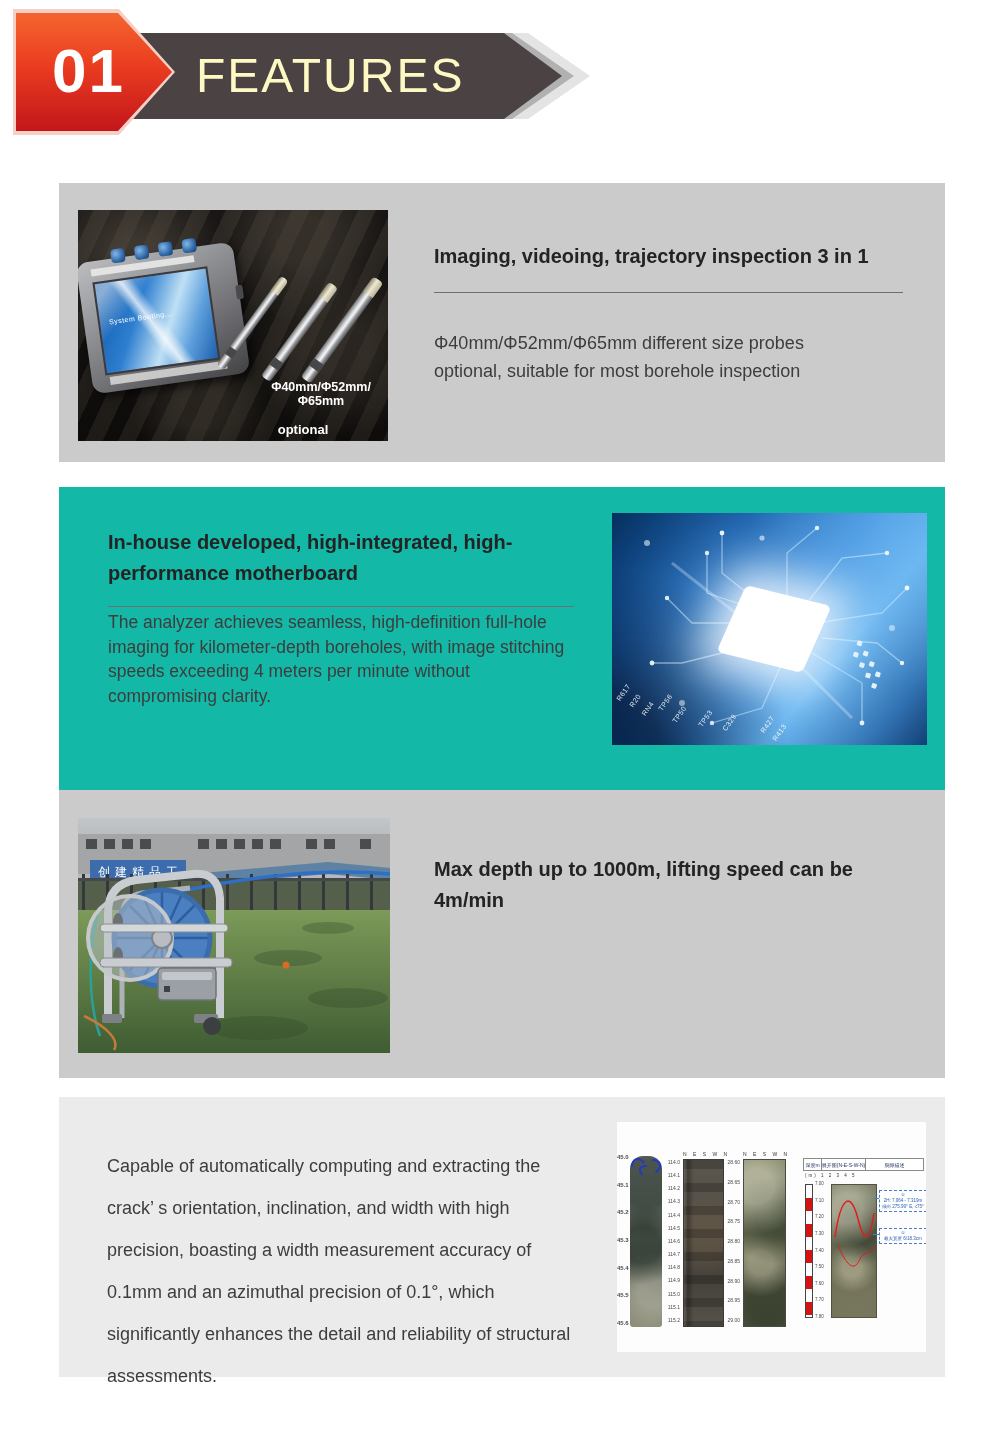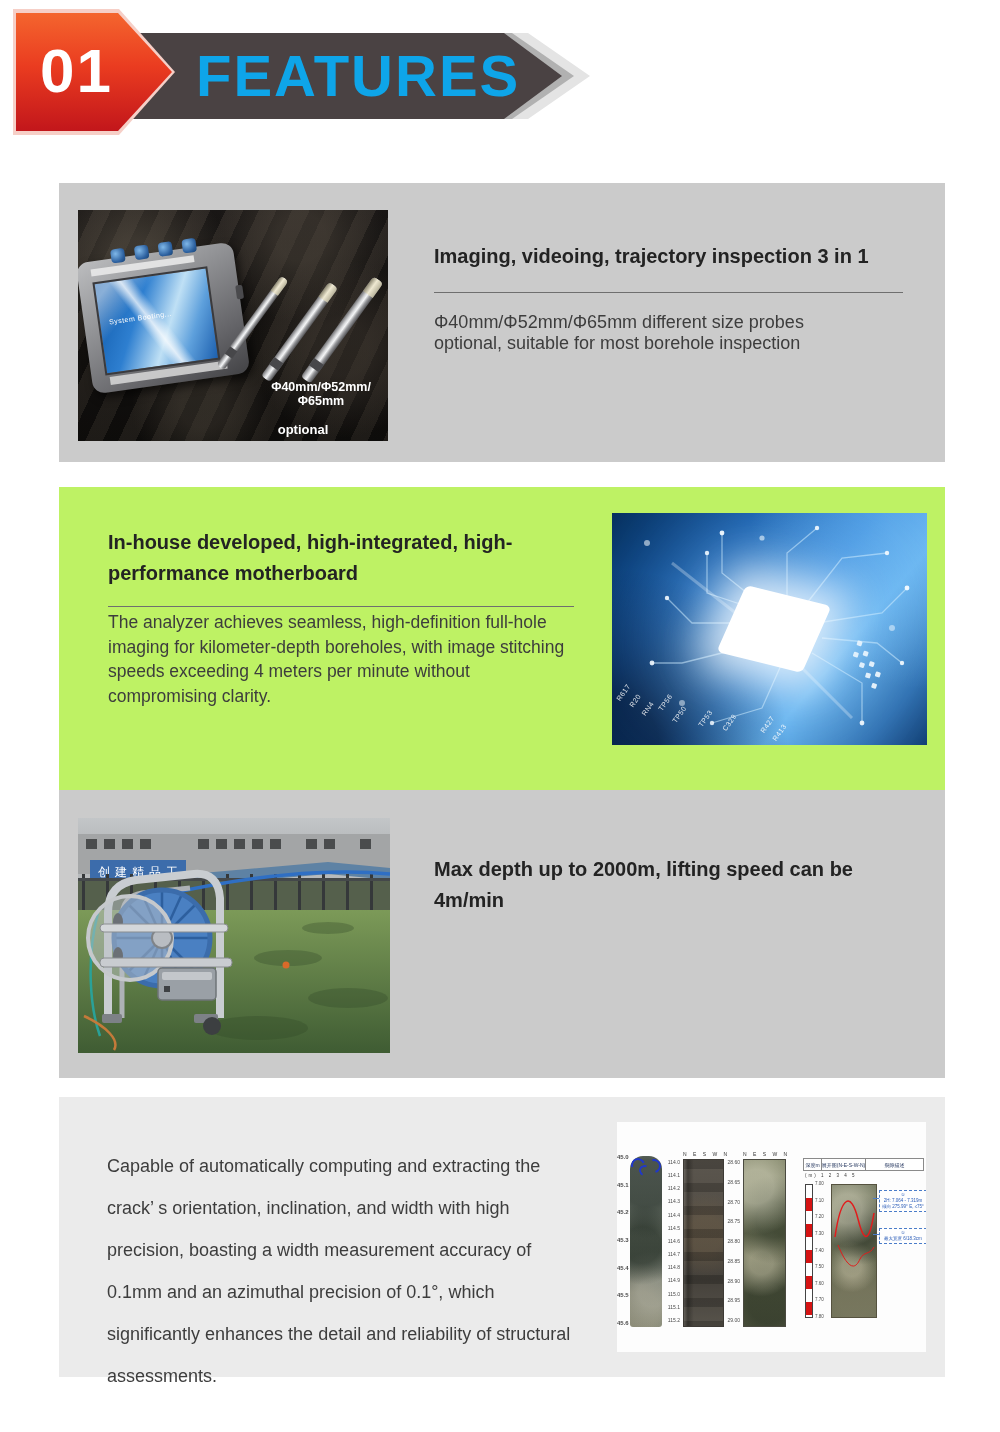--- a/index.html
+++ b/index.html
@@ -7,44 +7,44 @@
   .page{position:relative;width:1000px;height:1432px;background:#fff;overflow:hidden;}
 
   
   .hdr{position:absolute;left:0;top:0;width:1000px;height:150px;}
   .chev{position:absolute;top:33px;height:86px;width:158px;
         clip-path:polygon(0 0,96px 0,158px 43px,96px 86px,0 86px,62px 43px);}
   .chev-light{left:432px;background:#e4e4e4;z-index:1;}
   .chev-mid{left:416px;background:#b1b1b1;z-index:2;}
   .banner{position:absolute;left:100px;top:33px;width:462px;height:86px;background:#4a4243;
           clip-path:polygon(0 0,404px 0,462px 43px,404px 86px,0 86px);z-index:3;}
-  .banner-text{display:block;line-height:86px;padding-left:96px;font-size:58px;font-weight:bold;
-               color:#0ea5e9;letter-spacing:2px;}
+  .banner-text{display:block;line-height:86px;padding-left:96px;font-size:48px;font-weight:normal;
+               color:#fef9c3;letter-spacing:2px;}
   .red-badge{position:absolute;left:13px;top:9px;width:162px;height:126px;z-index:4;}
   .red-outer{position:absolute;inset:0;background:#f6cfc7;
              clip-path:polygon(0 0,106px 0,162px 63px,106px 126px,0 126px);}
   .red-inner{position:absolute;left:3px;top:4px;width:156px;height:118px;
              background:linear-gradient(180deg,#f4652e 0%,#ea3c20 45%,#c2161b 100%);
              clip-path:polygon(0 0,102px 0,156px 59px,102px 118px,0 118px);}
-  .red-num{display:block;font-size:62px;font-weight:bold;color:#fff;line-height:116px;padding-left:24px;letter-spacing:2px;}
+  .red-num{display:block;font-size:62px;font-weight:bold;color:#fff;line-height:116px;padding-left:36px;letter-spacing:2px;}
 
   
   .panel{position:absolute;left:59px;width:886px;}
   .panel-1{top:183px;height:279px;background:#cbcbcb;}
-  .panel-2{top:487px;height:320px;background:#bef264;}
+  .panel-2{top:487px;height:320px;background:#14b8a6;}
   .panel-3{top:790px;height:288px;background:#cbcbcb;}
   .panel-4{top:1097px;height:280px;background:#ebebeb;}
 
   .sec-title{font-size:20px;font-weight:bold;color:#232323;line-height:31px;margin:0;}
   .divider{border:0;border-top:1px solid #6f6f6f;margin:0;}
   .sec-body{font-size:18px;color:#3d3d3d;margin:0;}
 
   .txt-1{position:absolute;left:375px;top:58px;width:472px;}
   .txt-1 .divider{width:469px;margin-top:20px;}
-  .txt-1 .sec-body{width:440px;line-height:21px;margin-top:19px;}
+  .txt-1 .sec-body{width:440px;line-height:28px;margin-top:36px;}
 
   .txt-2{position:absolute;left:49px;top:40px;width:475px;}
   .txt-2 .sec-title{width:470px;}
   .txt-2 .divider{width:466px;margin-top:17px;}
   .txt-2 .sec-body{width:475px;line-height:24.5px;font-size:17.5px;margin-top:3px;}
 
   .txt-3{position:absolute;left:375px;top:64px;width:455px;}
   .txt-3 .sec-title{width:450px;}
 
   .txt-4{position:absolute;left:48px;top:48px;width:478px;}
@@ -379,21 +379,21 @@
           <rect x="80" y="150" width="58" height="32" rx="4" fill="#9aa0a6" stroke="#6f7478" stroke-width="1.5"></rect>
           <rect x="84" y="154" width="50" height="8" rx="2" fill="#c3c7cb"></rect>
           <rect x="86" y="168" width="6" height="6" fill="#3e4144"></rect>
           <rect x="24" y="196" width="20" height="9" rx="2" fill="#7d8186"></rect>
           <rect x="116" y="196" width="24" height="9" rx="2" fill="#7d8186"></rect>
           <circle cx="134" cy="208" r="9" fill="#3c3f41"></circle>
         </g>
       </svg>
     </div>
     <div class="txt-3">
-      <h3 class="sec-title">Max depth up to 2000m, lifting speed can be 4m/min</h3>
+      <h3 class="sec-title">Max depth up to 1000m, lifting speed can be 4m/min</h3>
     </div>
   </div>
 
   <div class="panel panel-4">
     <div class="txt-4">
       <p class="sec-body">Capable of automatically computing and extracting the crack’ s orientation, inclination, and width with high precision, boasting a width measurement accuracy of 0.1mm and an azimuthal precision of 0.1°, which significantly enhances the detail and reliability of structural assessments.</p>
     </div>
     <div class="img4">
       <div class="lbl-col core-lbls">
           <span>45.0</span>

